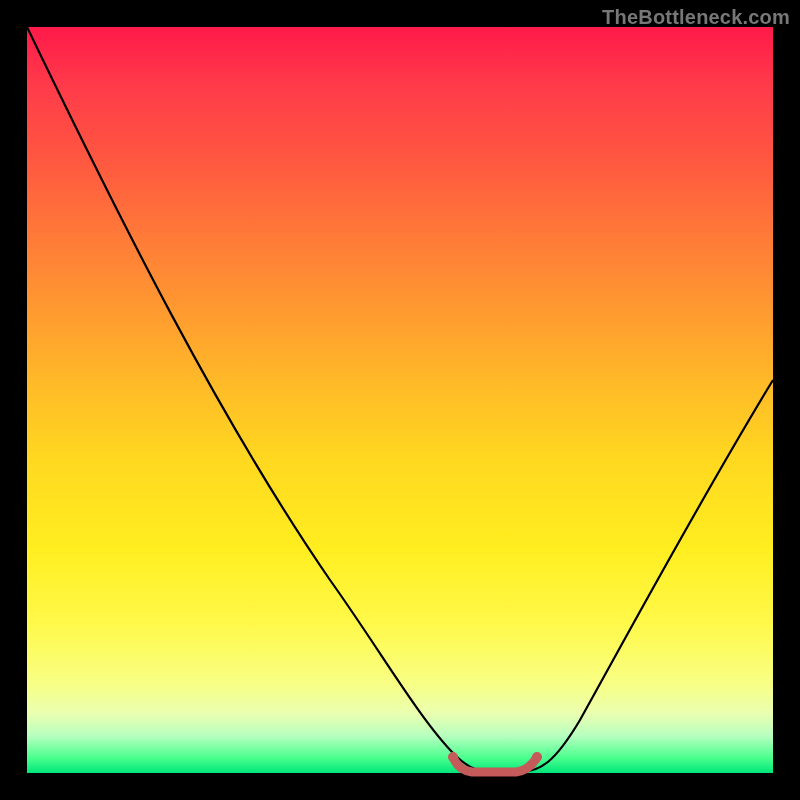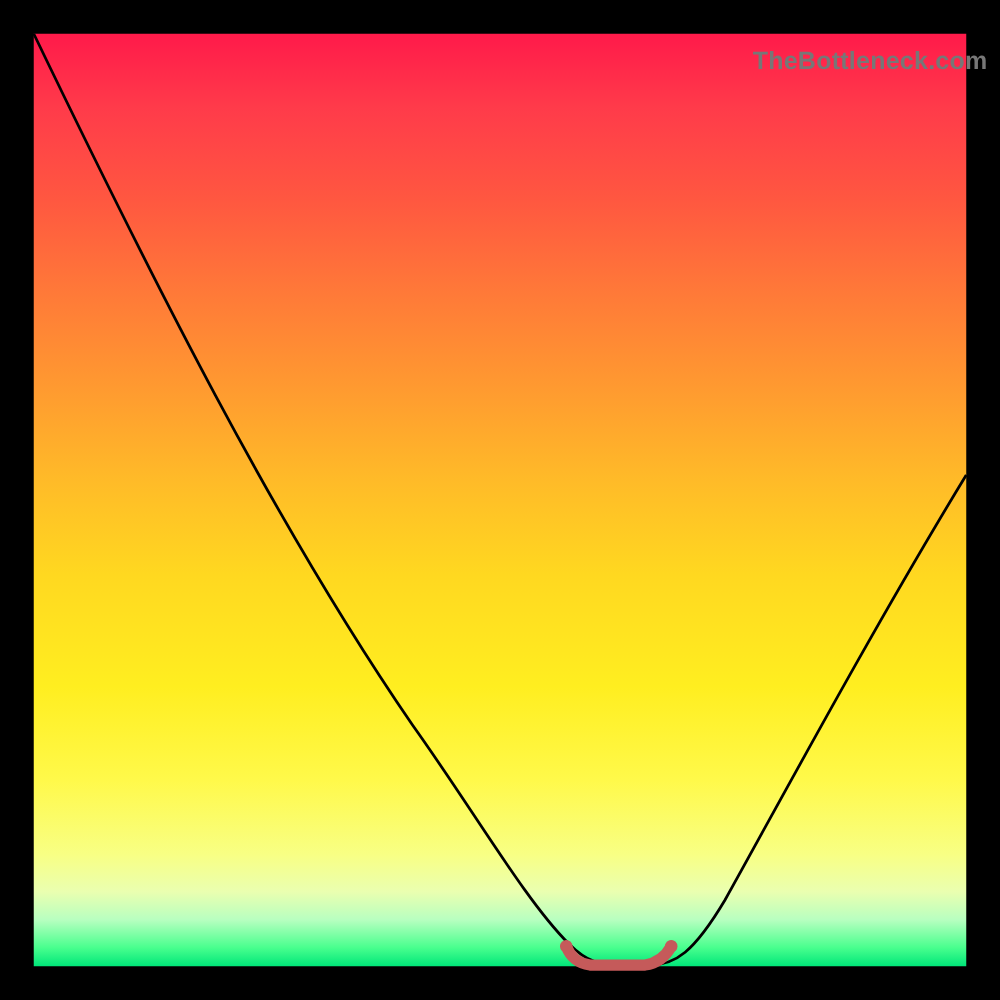--- a/index.html
+++ b/index.html
@@ -13,21 +13,20 @@
   }
   .watermark {
     position: absolute;
     top: 6px;
     right: 10px;
     color: #777;
     font-size: 20px;
     font-weight: 600;
     letter-spacing: 0.2px;
     z-index: 50;
-    margin-top: 32px;
   }
   .stage {
     position: absolute;
     left: 0;
     top: 0;
     width: 800px;
     height: 800px;
   }
   .plot-area {
     position: absolute;

